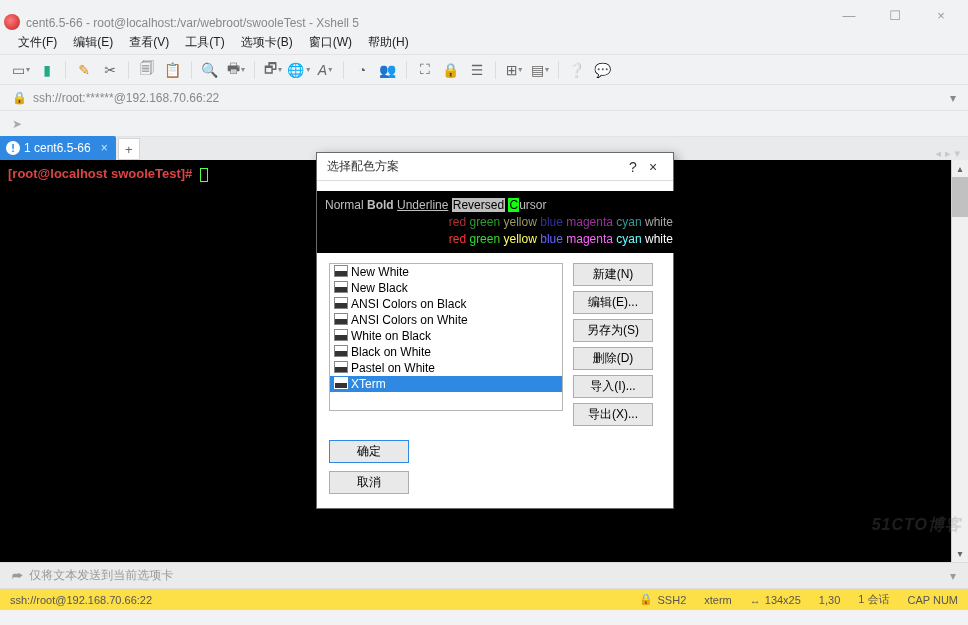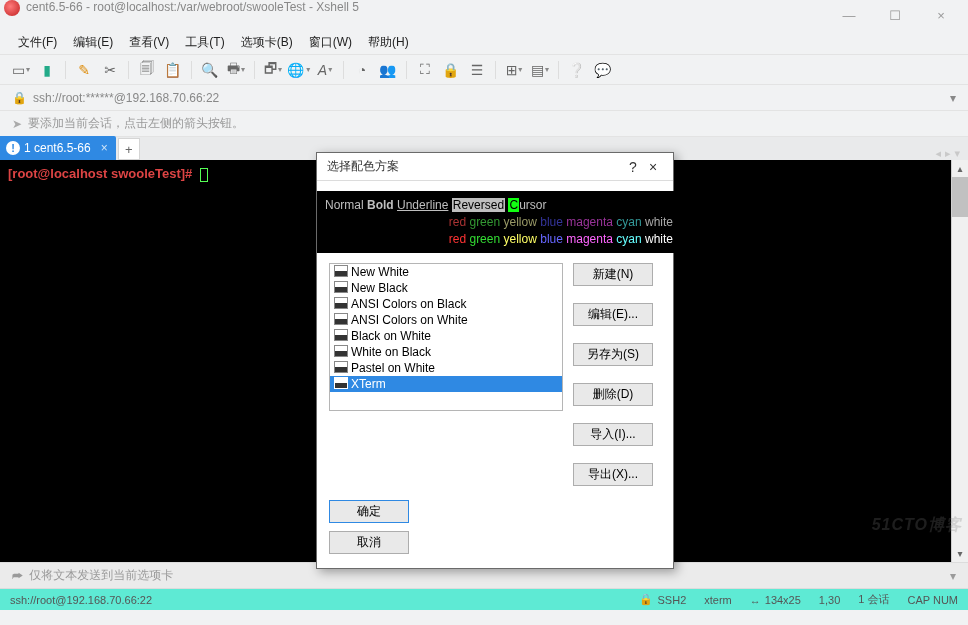--- a/index.html
+++ b/index.html
@@ -1,19 +1,19 @@
 <!DOCTYPE html>
 <html><head>
 <meta charset="utf-8">
 <style>
 * { margin: 0; padding: 0; box-sizing: border-box; font-family: "Microsoft YaHei", "Segoe UI", Tahoma, sans-serif; user-select: none; }
 html, body { width: 968px; height: 625px; background: #f1f2f3; overflow: hidden; }
 
 
-.titlebar { height: 30px; display: flex; align-items: flex-start; padding: 0 4px; color: #888; font-size: 12px; }
+.titlebar { height: 30px; display: flex; align-items: flex-end; padding: 0 4px; color: #888; font-size: 12px; }
 .titlebar .app-icon { width: 16px; height: 16px; border-radius: 50%; background: radial-gradient(circle at 40% 40%, #ff7a7a, #c02020); margin-right: 6px; }
 .titlebar .spacer { flex: 1; }
 .win-btn { width: 46px; height: 30px; display: flex; align-items: center; justify-content: center; color: #999; font-size: 13px; }
 
 
 .menubar { height: 24px; display: flex; align-items: center; padding: 0 10px; font-size: 12px; color: #222; }
 .menubar span { padding: 2px 8px; }
 
 
 .toolbar { height: 30px; display: flex; align-items: center; padding: 0 10px; gap: 4px; border-top: 1px solid #e3e3e3; }
@@ -67,32 +67,32 @@
 .c-dimwht{color:#aaa;} .c-white{color:#fff;}
 
 .dlg-body { padding: 4px 12px 14px; }
 .twocol { display: flex; gap: 10px; }
 .scheme-list { width: 234px; height: 148px; border: 1px solid #b5b5b5; background: #fff; overflow: auto; }
 .scheme-list .item { display: flex; align-items: flex-start; gap: 3px; padding: 1px 4px; white-space: nowrap; }
 .scheme-list .item.sel { background: #2f89e3; color: #fff; }
 .scheme-list .iicon { width: 14px; height: 12px; border: 1px solid #888; background: linear-gradient(#fff 50%, #333 50%); }
 .scheme-list .item.sel .iicon { border-color: #fff; }
 
-.btncol { display: flex; flex-direction: column; gap: 17px; }
+.btncol { display: flex; flex-direction: column; gap: 5px; }
 .wbtn { width: 80px; height: 23px; border: 1px solid #adadad; background: #e9e9e9; display: flex; align-items: center; justify-content: center; }
 
 .dlg-footer { display: flex; justify-content: flex-end; gap: 8px; margin-top: 14px; flex-direction: column; }
 .dlg-footer .wbtn.primary { border: 1px solid #2f89e3; padding: 0 2px; }
 
 
 .sendrow { height: 26px; background: #ebebeb; display: flex; align-items: center; padding: 0 12px; font-size: 12px; color: #9a9a9a; border-top: 1px solid #dcdcdc; }
 .sendrow .iicon { margin-right: 6px; }
 .sendrow .dropc { margin-left: auto; }
 
-.statusbar { height: 22px; background: #5eead4; border-top: 1px solid #dcdcdc; display: flex; align-items: center; font-size: 11px; color: #555; padding: 0 10px; gap: 18px; }
+.statusbar { height: 22px; background: #fde047; border-top: 1px solid #dcdcdc; display: flex; align-items: center; font-size: 11px; color: #555; padding: 0 10px; gap: 18px; }
 .statusbar .col { display: flex; align-items: center; gap: 4px; }
 .statusbar .spacer { flex: 1; }
 .watermark { position: absolute; right: 6px; bottom: 26px; font-size: 16px; color: rgba(120,120,120,.25); font-style: italic; font-weight: bold; letter-spacing: 1px; }
 </style>
 </head>
 <body>
 
 <div class="titlebar">
   <div class="app-icon"></div>
   <span>cent6.5-66 - root@localhost:/var/webroot/swooleTest - Xshell 5</span>
@@ -147,21 +147,20 @@
 </div>
 
 <div class="addressrow">
   <span class="lock">🔒</span>
   <span>ssh://root:******@192.168.70.66:22</span>
   <span class="adddrop">▾</span>
 </div>
 
 <div class="hintrow">
   <span class="hicon">➤</span>
-  <span>要添加当前会话，点击左侧的箭头按钮。</span>
 </div>
 
 <div class="tabstrip">
   <div class="tab">
     <div class="ticon">!</div>
     <span>1 cent6.5-66</span>
     <span class="tclose">×</span>
   </div>
   <div class="newtab">+</div>
   <div class="tabnav">
@@ -235,25 +234,25 @@
           <div class="item">
             <span class="iicon"></span>
             <span>ANSI Colors on Black</span>
           </div>
           <div class="item">
             <span class="iicon"></span>
             <span>ANSI Colors on White</span>
           </div>
           <div class="item">
             <span class="iicon"></span>
+            <span>White on Black</span>
+          </div>
+          <div class="item">
+            <span class="iicon"></span>
             <span>Black on White</span>
-          </div>
-          <div class="item">
-            <span class="iicon"></span>
-            <span>White on Black</span>
           </div>
           <div class="item">
             <span class="iicon"></span>
             <span>Pastel on White</span>
           </div>
           <div class="item sel">
             <span class="iicon"></span>
             <span>XTerm</span>
           </div>
         </div>

